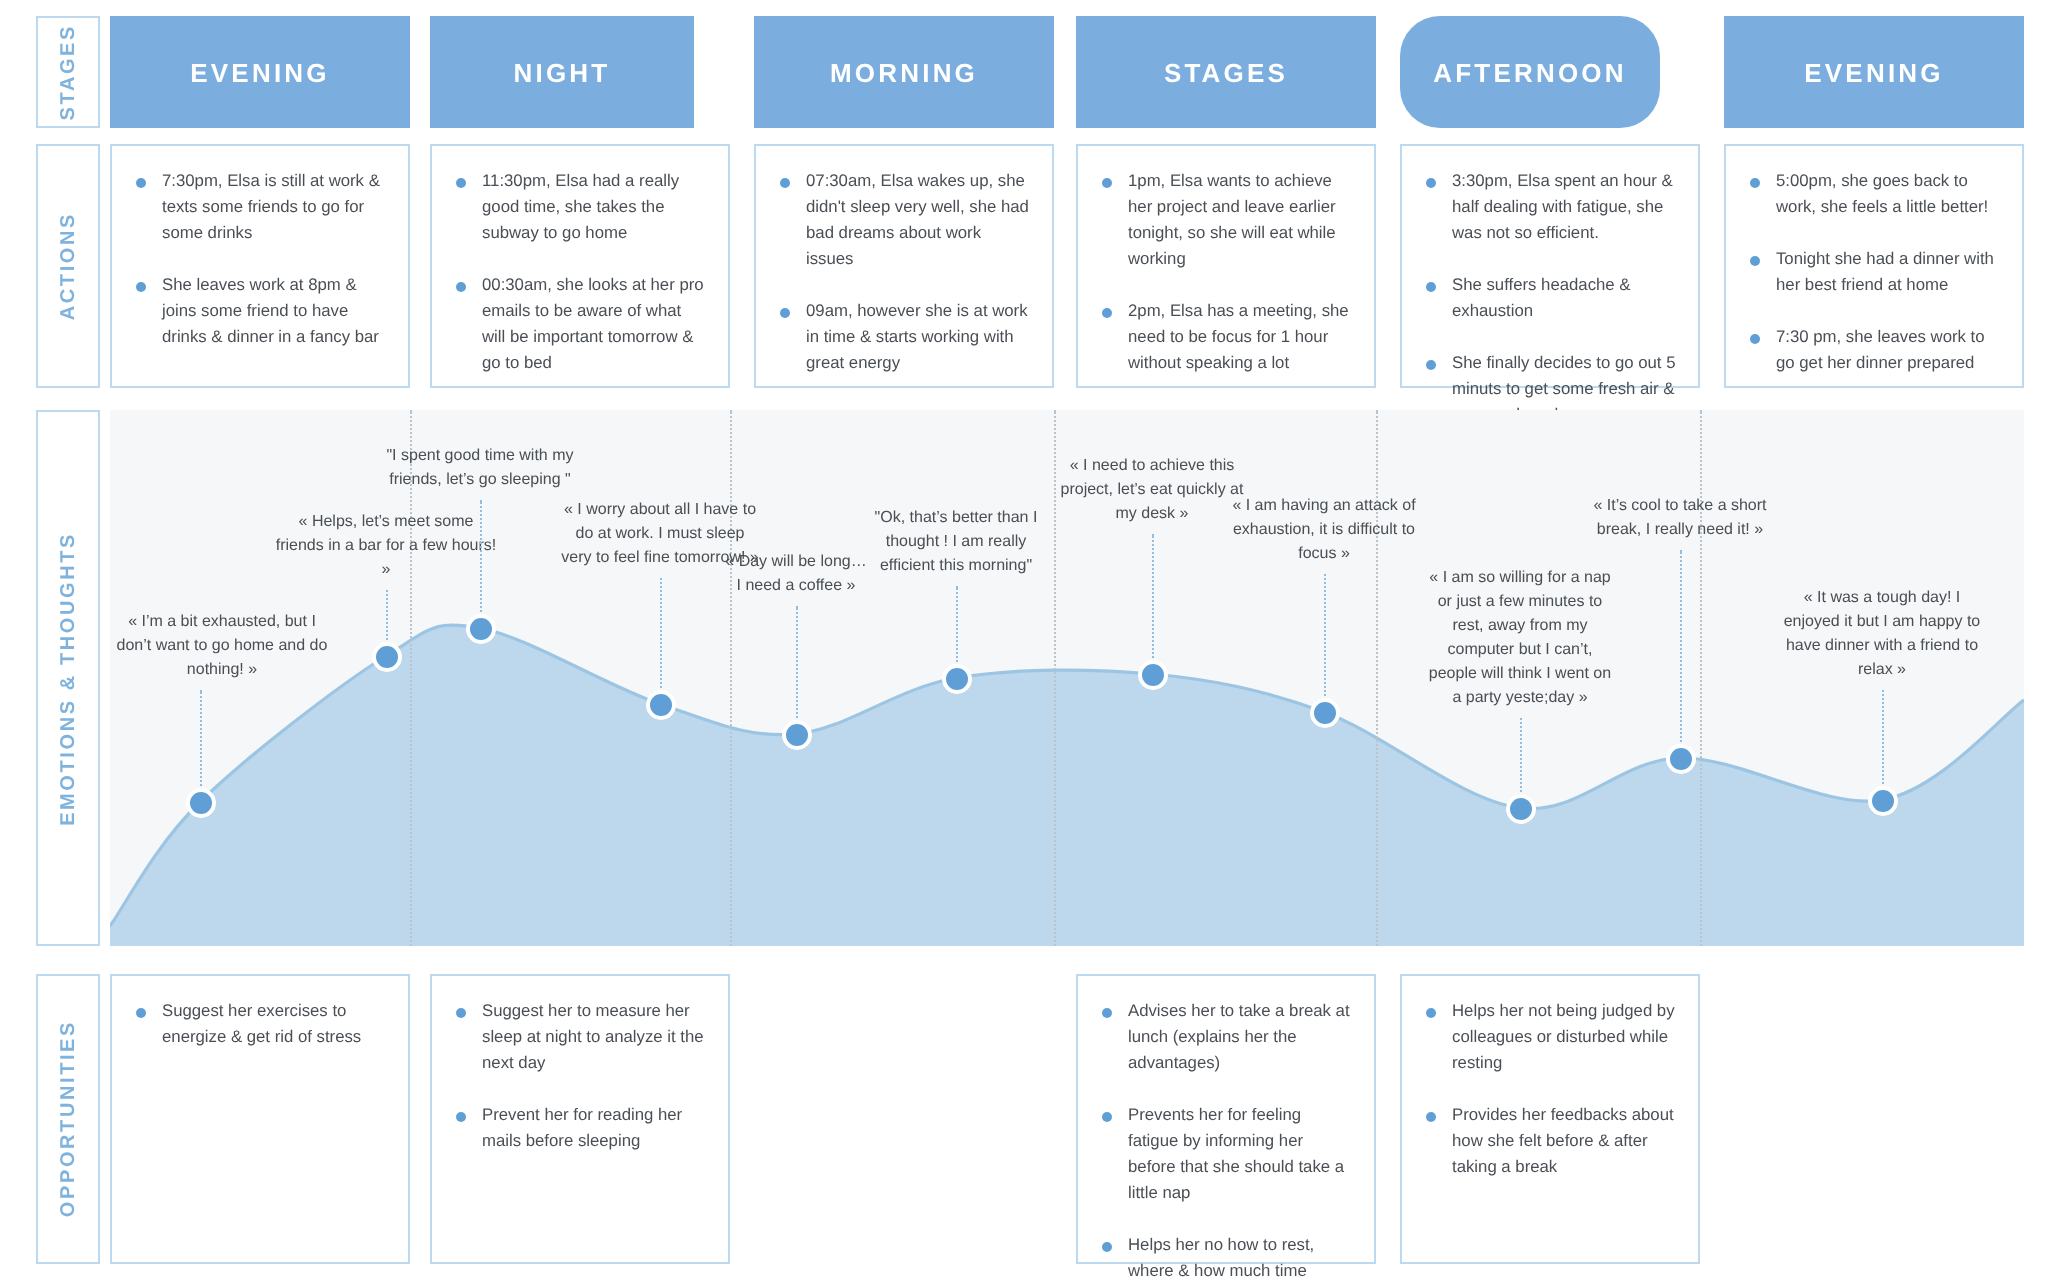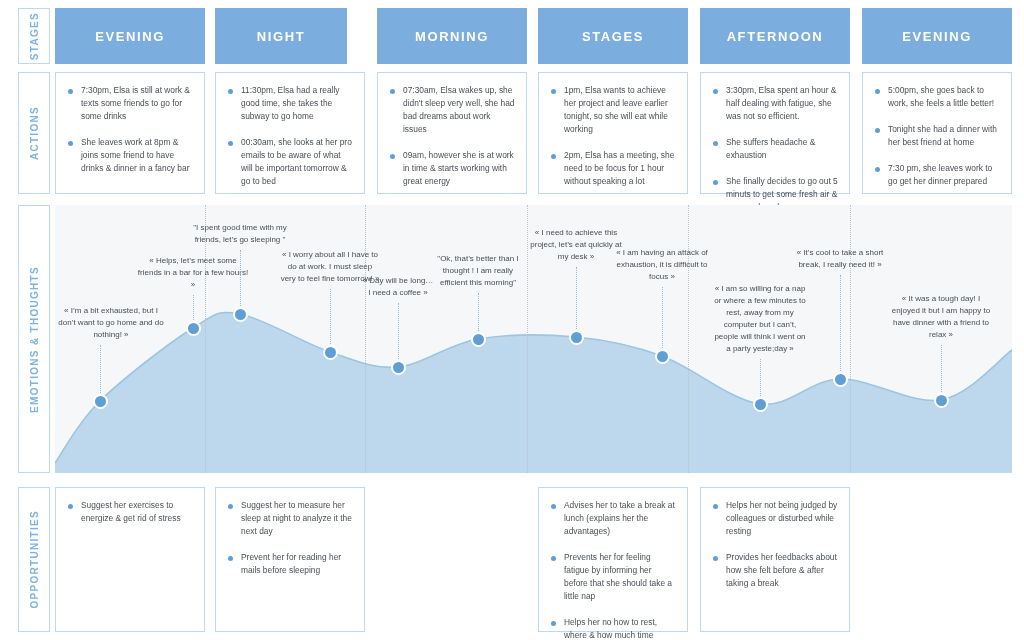--- a/index.html
+++ b/index.html
@@ -137,21 +137,21 @@
       </div>
       <div class="stage-bar" style="left: 215px; top: 8px; width: 132px;">
         <span>NIGHT</span>
       </div>
       <div class="stage-bar" style="left: 377px; top: 8px; width: 150px;">
         <span>MORNING</span>
       </div>
       <div class="stage-bar" style="left: 538px; top: 8px; width: 150px;">
         <span>STAGES</span>
       </div>
-      <div class="stage-bar" style="left: 700px; top: 8px; width: 150px;">
+      <div class="stage-bar" style="left: 700px; top: 8px; width: 130px; border-radius: 20px;">
         <span>AFTERNOON</span>
       </div>
       <div class="stage-bar" style="left: 862px; top: 8px; width: 150px;">
         <span>EVENING</span>
       </div>
     </div>
 
   <div id="action-cards">
       <div class="card" style="left: 55px; top: 72px; width: 150px; height: 122px;">
         <div class="bullet-row">
@@ -245,21 +245,21 @@
         <div class="note" style="width: 100px; left: 225px; top: 44px;">« I worry about all I have to do at work. I must sleep very to feel fine tomorrow! »</div>
         <div class="leader" style="left: 275px; top: 84px; height: 57px;"></div>
         <div class="note" style="width: 72px; left: 307px; top: 70px;">« Day will be long…I need a coffee »</div>
         <div class="leader" style="left: 343px; top: 98px; height: 58px;"></div>
         <div class="note" style="width: 96px; left: 375px; top: 48px;">"Ok, that’s better than I thought ! I am really efficient this morning"</div>
         <div class="leader" style="left: 423px; top: 88px; height: 40px;"></div>
         <div class="note" style="width: 100px; left: 471px; top: 22px;">« I need to achieve this project, let’s eat quickly at my desk »</div>
         <div class="leader" style="left: 521px; top: 62px; height: 64px;"></div>
         <div class="note" style="width: 98px; left: 558px; top: 42px;">« I am having an attack of exhaustion, it is difficult to focus »</div>
         <div class="leader" style="left: 607px; top: 82px; height: 63px;"></div>
-        <div class="note" style="width: 92px; left: 659px; top: 78px;">« I am so willing for a nap or where a few minutes to rest, away from my computer but I can’t, people will think I went on a party yeste;day »</div>
+        <div class="note" style="width: 92px; left: 659px; top: 78px;">« I am so willing for a nap or just a few minutes to rest, away from my computer but I can’t, people will think I went on a party yeste;day »</div>
         <div class="leader" style="left: 705px; top: 154px; height: 39px;"></div>
         <div class="note" style="width: 110px; left: 730px; top: 42px;">«  It’s cool to take a short break, I really need it! »</div>
         <div class="leader" style="left: 785px; top: 70px; height: 98px;"></div>
         <div class="note" style="width: 104px; left: 834px; top: 88px;">« It was a tough day! I enjoyed it but I am happy to have dinner with a friend to relax »</div>
         <div class="leader" style="left: 886px; top: 140px; height: 49px;"></div>
       </div>
     <div id="points">
         <div class="pt" style="left: 37.5px; top: 188.5px;"></div>
         <div class="pt" style="left: 130.5px; top: 115.5px;"></div>
         <div class="pt" style="left: 177.5px; top: 101.5px;"></div>

